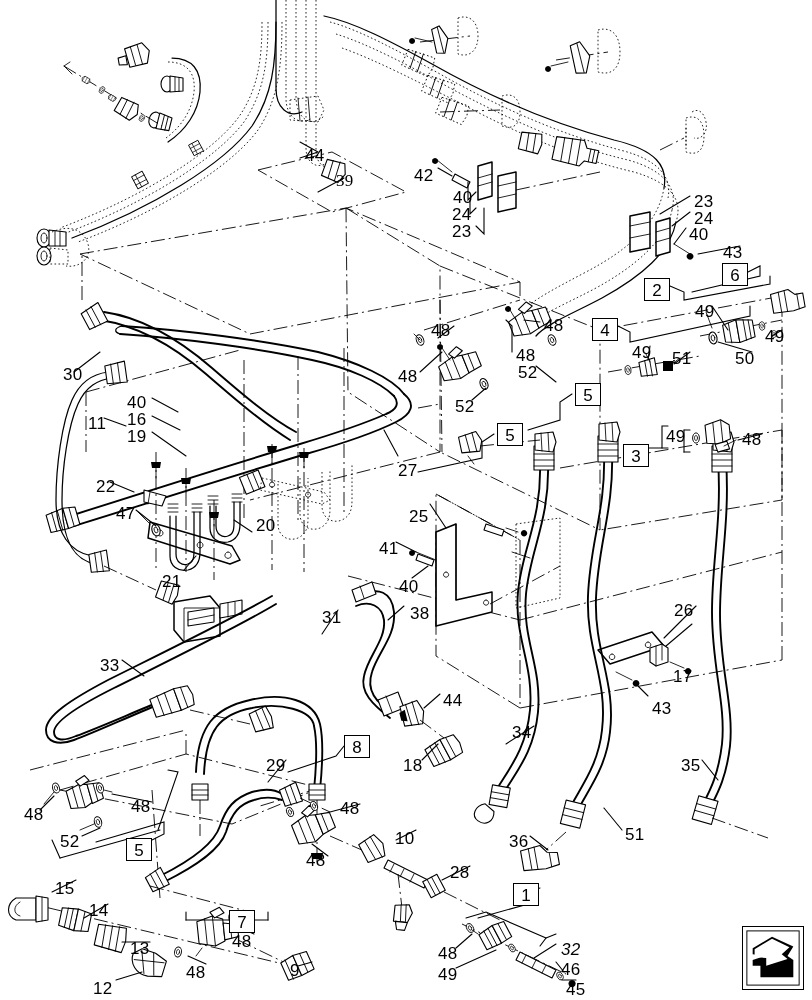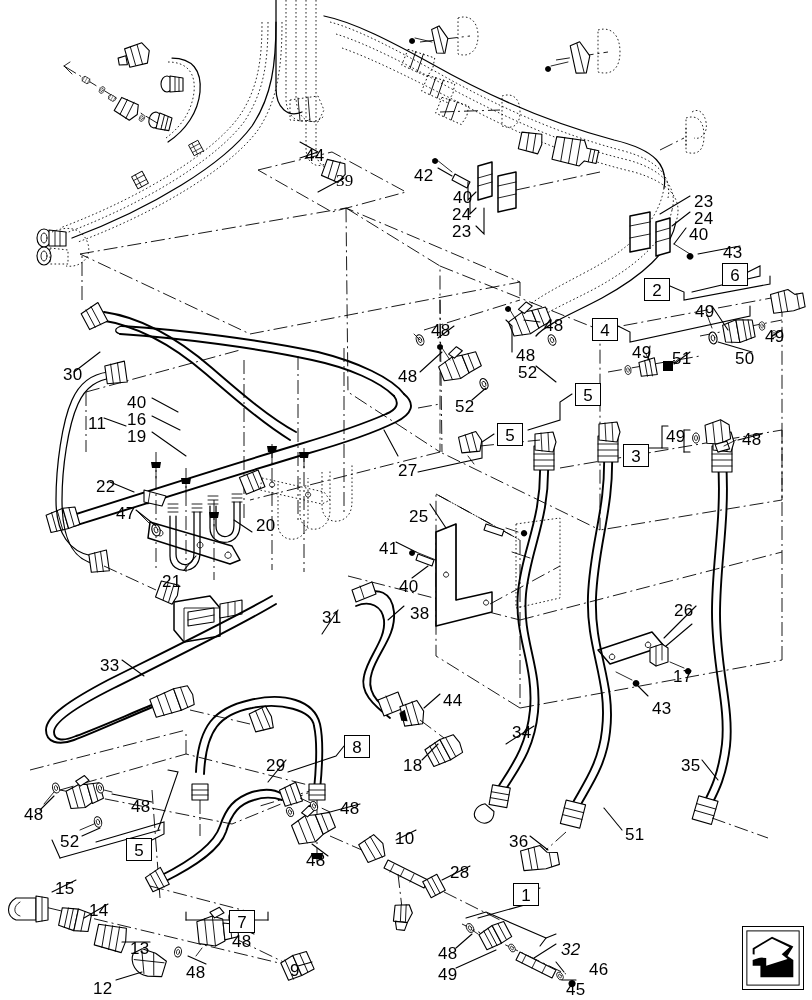--- a/index.html
+++ b/index.html
@@ -900,21 +900,21 @@
       <div class="lbl" style="left: 689px; top: 226px;">40</div>
       <div class="lbl" style="left: 127px; top: 394px;">40</div>
       <div class="lbl" style="left: 399px; top: 578px;">40</div>
       <div class="lbl" style="left: 379px; top: 540px;">41</div>
       <div class="lbl" style="left: 414px; top: 167px;">42</div>
       <div class="lbl" style="left: 723px; top: 244px;">43</div>
       <div class="lbl" style="left: 652px; top: 700px;">43</div>
       <div class="lbl" style="left: 305px; top: 147px;">44</div>
       <div class="lbl" style="left: 443px; top: 692px;">44</div>
       <div class="lbl" style="left: 566px; top: 981px;">45</div>
-      <div class="lbl" style="left: 561px; top: 961px; margin-left: 28px;">46</div>
+      <div class="lbl" style="left: 561px; top: 961px;">46</div>
       <div class="lbl" style="left: 116px; top: 505px;">47</div>
       <div class="lbl" style="left: 431px; top: 322px;">48</div>
       <div class="lbl" style="left: 544px; top: 317px;">48</div>
       <div class="lbl" style="left: 516px; top: 347px;">48</div>
       <div class="lbl" style="left: 398px; top: 368px;">48</div>
       <div class="lbl" style="left: 742px; top: 431px;">48</div>
       <div class="lbl" style="left: 24px; top: 806px;">48</div>
       <div class="lbl" style="left: 131px; top: 798px;">48</div>
       <div class="lbl" style="left: 340px; top: 800px;">48</div>
       <div class="lbl" style="left: 306px; top: 852px;">48</div>

